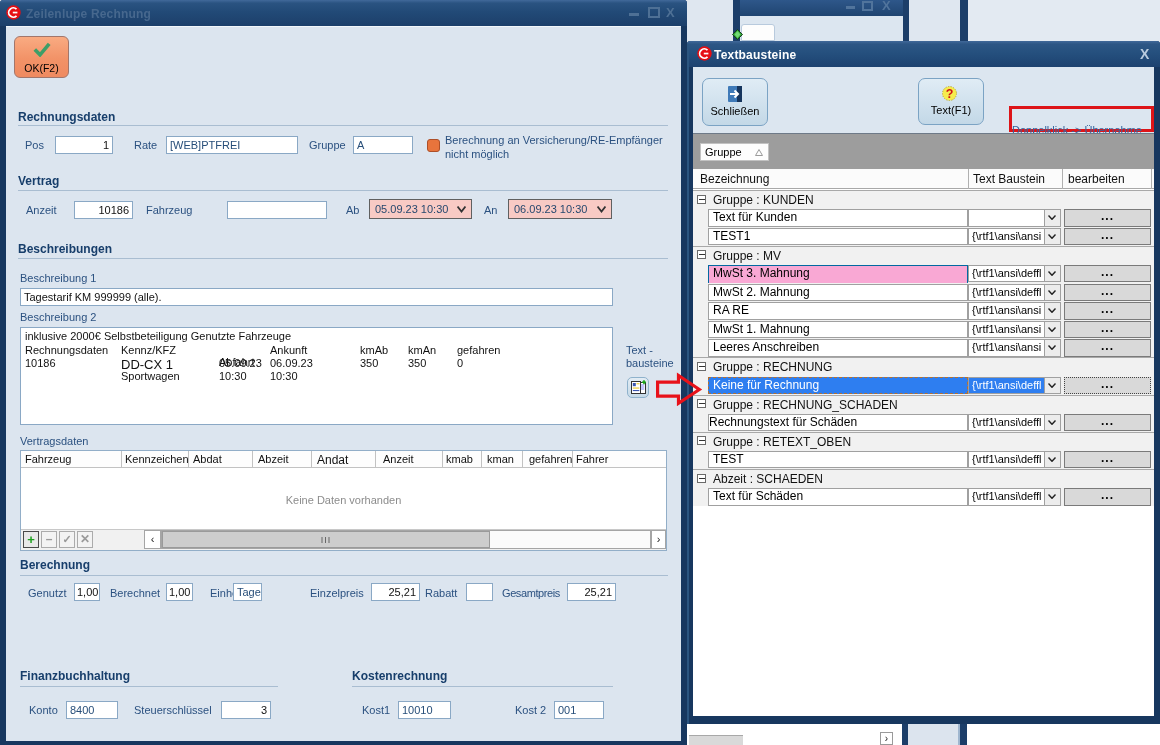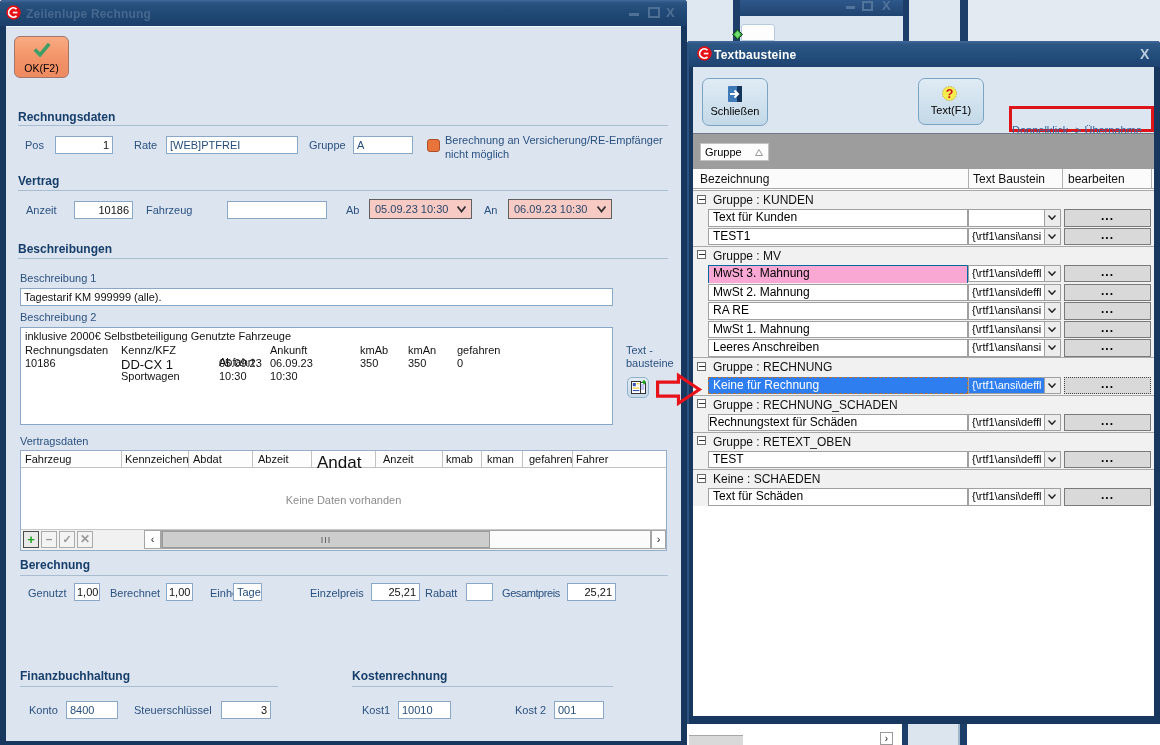--- a/index.html
+++ b/index.html
@@ -126,21 +126,21 @@
 <path d="M11 2.2 h4 M13 0.2 v4" stroke="#17a017" stroke-width="1.6"></path>
 </svg>
 
 <div class="lb" style="left:20px;top:435px">Vertragsdaten</div>
 <div class="abs" style="left:20px;top:450px;width:647px;height:101px;background:#fff;border:1px solid #92aec8"></div>
 <div class="abs" style="left:21px;top:451px;width:645px;height:17px;background:#fdfdfd;border-bottom:1px solid #c2c2c2"></div>
 <div class="abs blk" style="left:25px;top:453px;font-size:11px">Fahrzeug</div>
 <div class="abs blk" style="left:125px;top:453px;font-size:11px">Kennzeichen</div>
 <div class="abs blk" style="left:193px;top:453px;font-size:11px">Abdat</div>
 <div class="abs blk" style="left:258px;top:453px;font-size:11px">Abzeit</div>
-<div class="abs blk" style="left:317px;top:453px;font-size:17px">Andat</div>
+<div class="abs blk" style="left:317px;top:453px;font-size:12px">Andat</div>
 <div class="abs blk" style="left:383px;top:453px;font-size:11px">Anzeit</div>
 <div class="abs blk" style="left:446px;top:453px;font-size:11px">kmab</div>
 <div class="abs blk" style="left:487px;top:453px;font-size:11px">kman</div>
 <div class="abs blk" style="left:529px;top:453px;font-size:11px">gefahren</div>
 <div class="abs blk" style="left:576px;top:453px;font-size:11px">Fahrer</div>
 <div class="abs" style="left:121px;top:451px;width:1px;height:17px;background:#c2c2c2"></div>
 <div class="abs" style="left:188px;top:451px;width:1px;height:17px;background:#c2c2c2"></div>
 <div class="abs" style="left:252px;top:451px;width:1px;height:17px;background:#c2c2c2"></div>
 <div class="abs" style="left:311px;top:451px;width:1px;height:17px;background:#c2c2c2"></div>
 <div class="abs" style="left:375px;top:451px;width:1px;height:17px;background:#c2c2c2"></div>
@@ -327,21 +327,21 @@
 <div class="abs" style="left:708px;top:451.0px;width:260px;height:17.4px;background:#fff;border:1px solid #a0a0a0;font-size:12px;color:#000;line-height:15.5px;padding-left:4px;white-space:nowrap;overflow:hidden">TEST</div>
 <div class="abs" style="left:968px;top:451.0px;width:76px;height:17.4px;background:#fff;border:1px solid #a0a0a0;border-right:none;font-size:11px;color:#000;line-height:15.5px;padding-left:3px;white-space:nowrap;overflow:hidden">{\rtf1\ansi\deffl</div>
 <div class="abs" style="left:1043.5px;top:451.0px;width:17px;height:17.4px;background:#ececec;border:1px solid #a0a0a0"></div>
 <svg class="abs" style="left:1047.5px;top:456.9px" width="8" height="5" viewBox="0 0 8 5">
     <path d="M0.5 0.5 L4 4.3 L7.5 0.5" fill="none" stroke="#222" stroke-width="1.4"></path>
   </svg>
 <div class="abs" style="left:1064px;top:451.0px;width:87px;height:17.4px;background:#d9d9d9;border:1px solid #7a7a7a;color:#000;font-weight:bold;font-size:12px;line-height:13px;text-align:center;letter-spacing:1px">...</div>
 <div class="abs" style="left:693px;top:469.0px;width:461px;height:18.6px;background:#f1f1f1;border-top:1px solid #a8a8a8"></div>
 <div class="abs" style="left:697px;top:473.5px;width:9px;height:9px;background:#fff;border:1px solid #6a6a6a"></div>
 <div class="abs" style="left:699px;top:477.5px;width:6px;height:1px;background:#333"></div>
-<div class="abs blk" style="left:713px;top:472.0px;font-size:12px;white-space:nowrap">Keine : SCHAEDEN</div>
+<div class="abs blk" style="left:713px;top:472.0px;font-size:12px;white-space:nowrap">Abzeit : SCHAEDEN</div>
 <div class="abs" style="left:693px;top:487.6px;width:461px;height:18.6px;background:#f1f1f1"></div>
 <div class="abs" style="left:708px;top:488.2px;width:260px;height:17.4px;background:#fff;border:1px solid #a0a0a0;font-size:12px;color:#000;line-height:15.5px;padding-left:4px;white-space:nowrap;overflow:hidden">Text für Schäden</div>
 <div class="abs" style="left:968px;top:488.2px;width:76px;height:17.4px;background:#fff;border:1px solid #a0a0a0;border-right:none;font-size:11px;color:#000;line-height:15.5px;padding-left:3px;white-space:nowrap;overflow:hidden">{\rtf1\ansi\deffl</div>
 <div class="abs" style="left:1043.5px;top:488.2px;width:17px;height:17.4px;background:#ececec;border:1px solid #a0a0a0"></div>
 <svg class="abs" style="left:1047.5px;top:494.1px" width="8" height="5" viewBox="0 0 8 5">
     <path d="M0.5 0.5 L4 4.3 L7.5 0.5" fill="none" stroke="#222" stroke-width="1.4"></path>
   </svg>
 <div class="abs" style="left:1064px;top:488.2px;width:87px;height:17.4px;background:#d9d9d9;border:1px solid #7a7a7a;color:#000;font-weight:bold;font-size:12px;line-height:13px;text-align:center;letter-spacing:1px">...</div>
 
 <div class="abs" style="left:687px;top:44px;width:2px;height:680px;background:#2b5580"></div>

